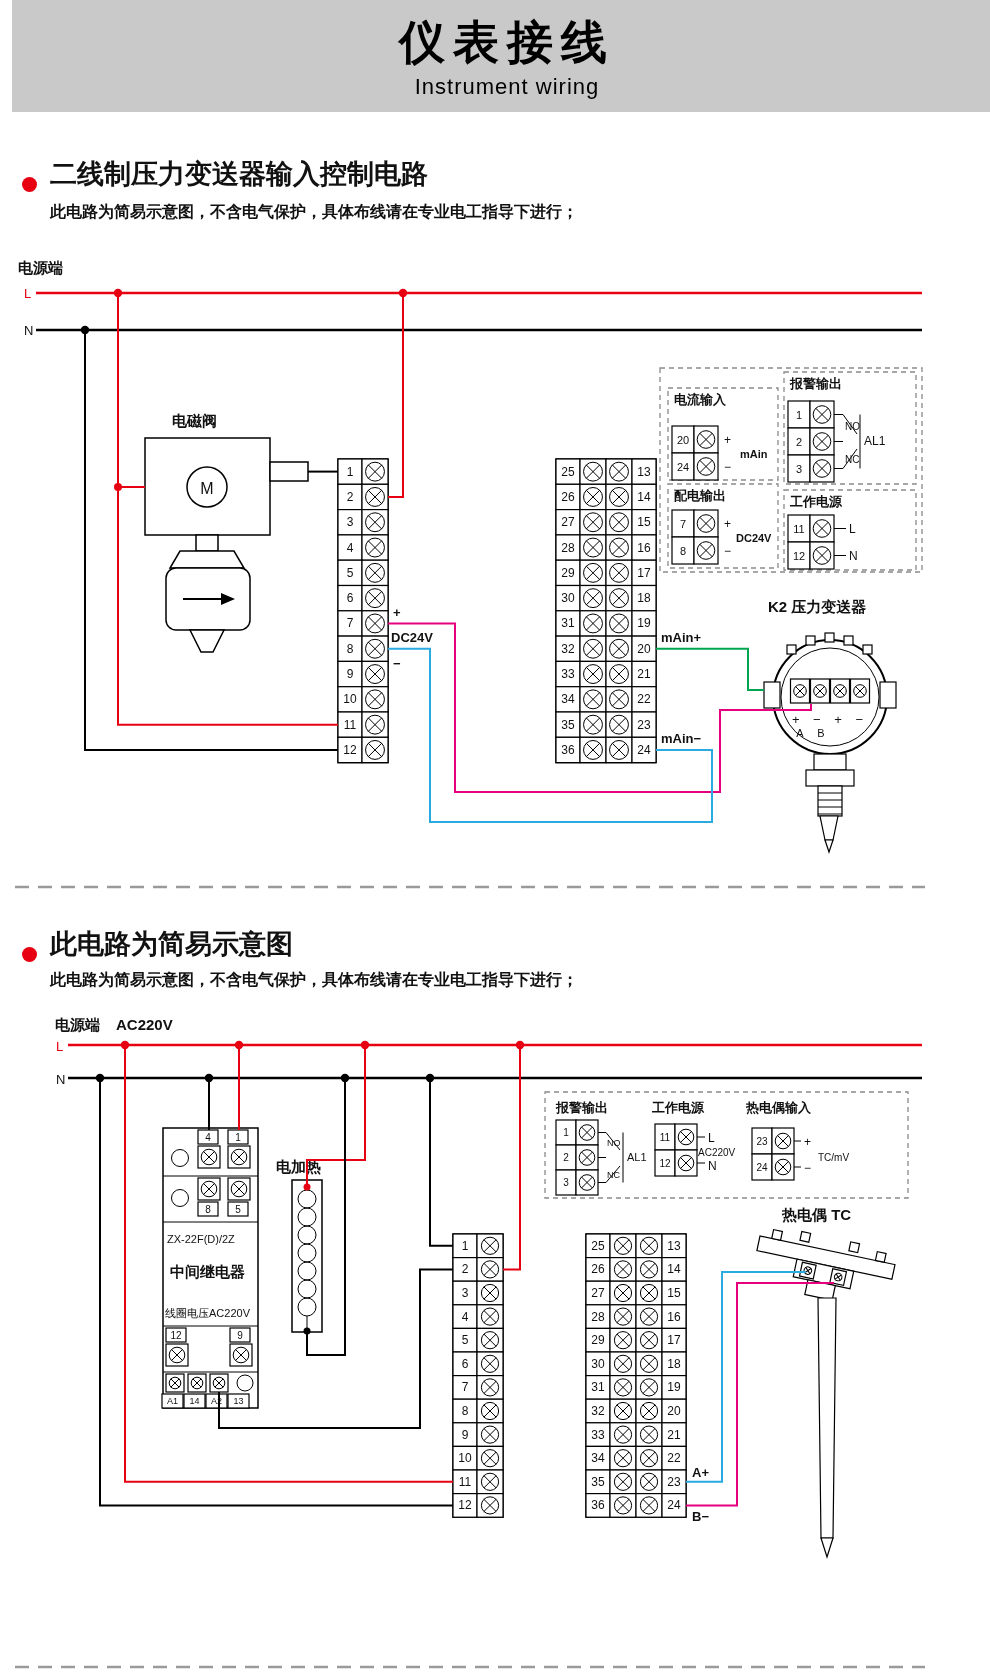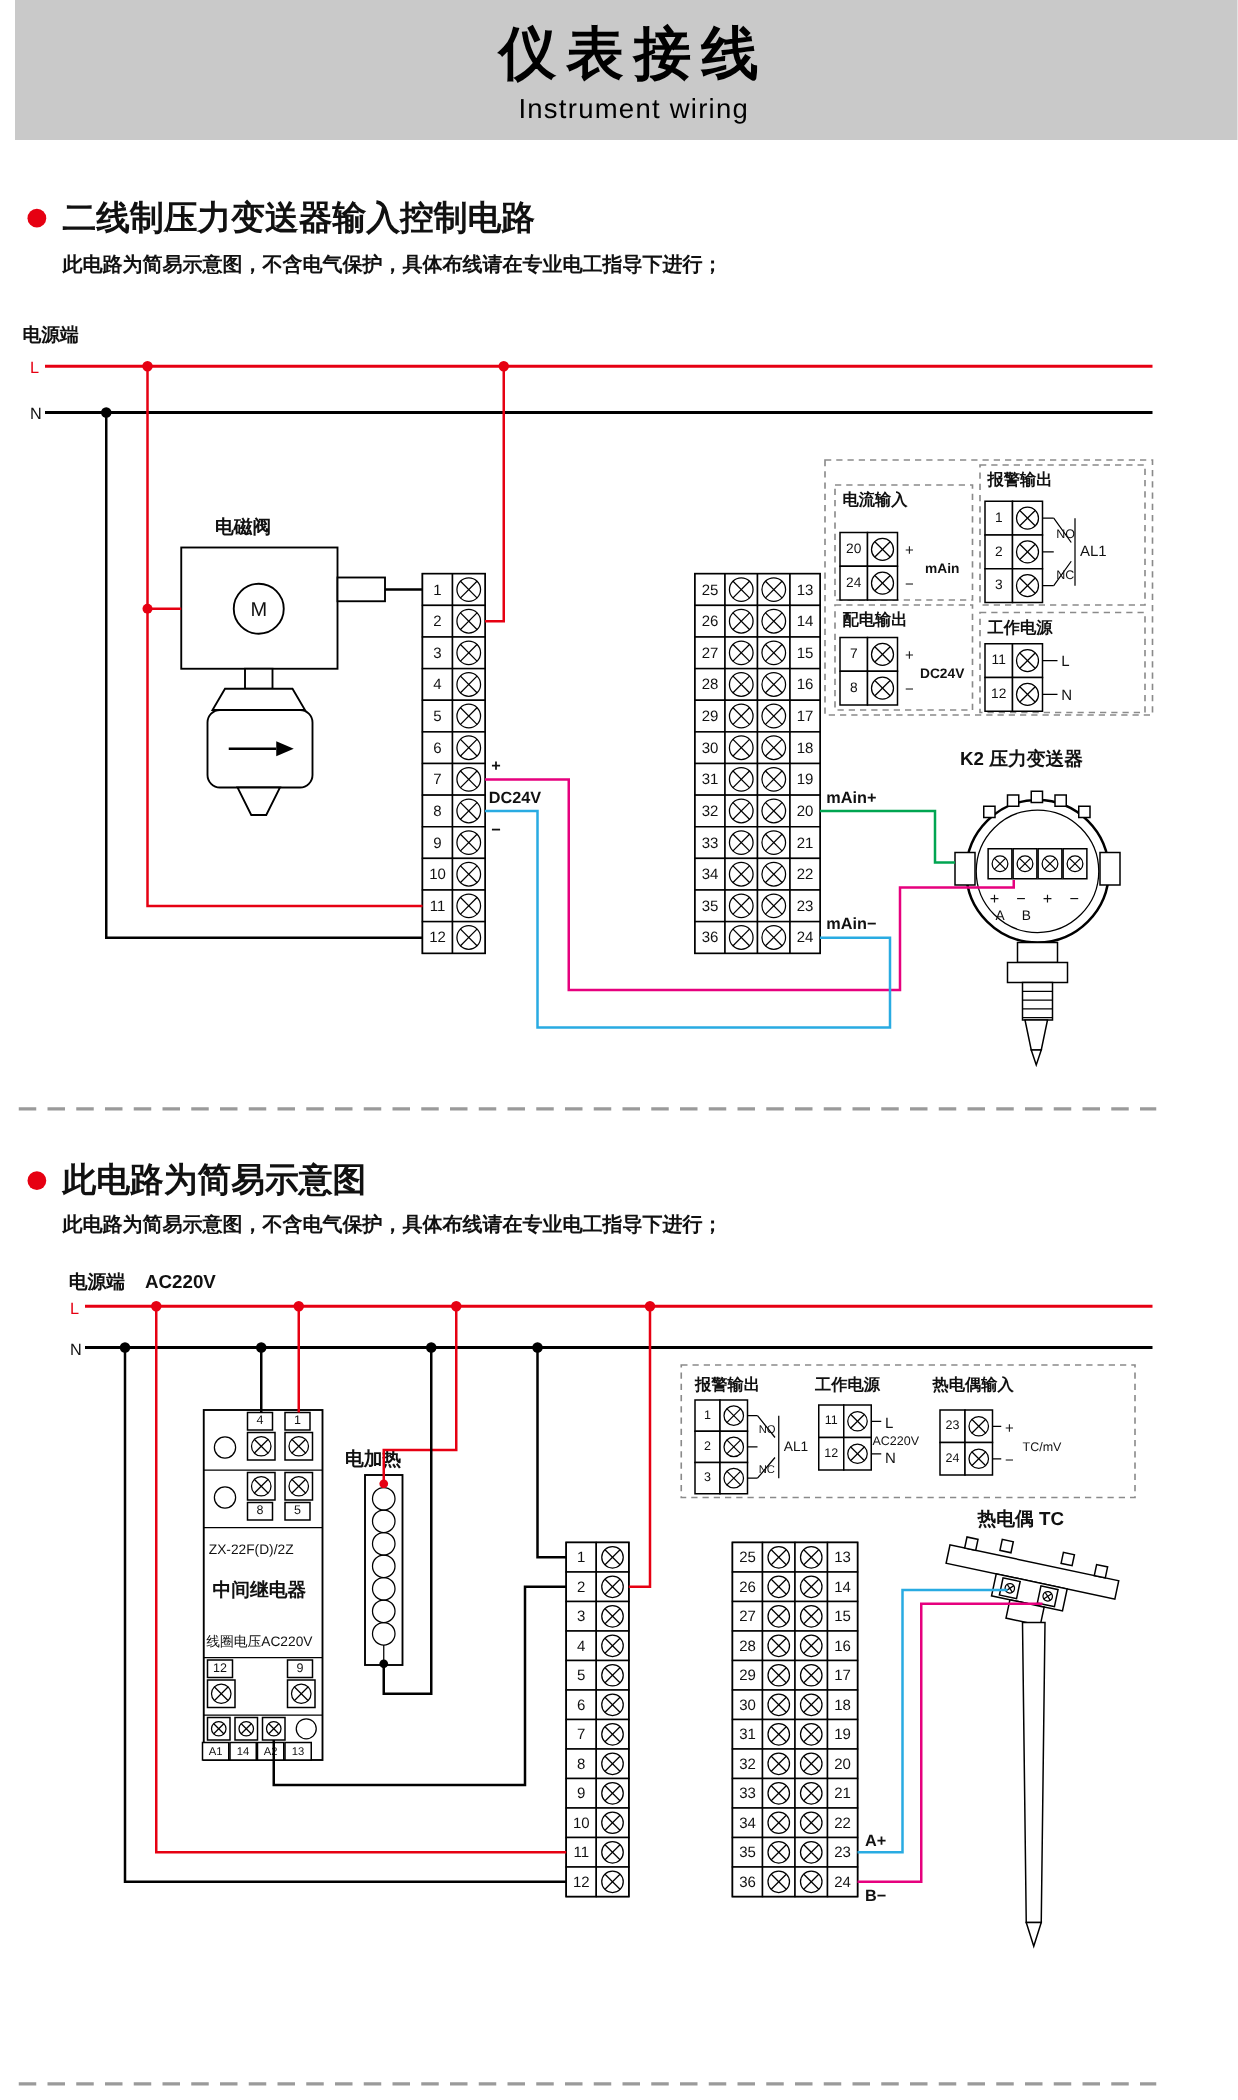--- a/index.html
+++ b/index.html
@@ -2,21 +2,21 @@
 <html style="--header_bg: #c9c9c9; --accent: #e60012; --wire_red: #e60012; --wire_green: #00a551; --wire_magenta: #e6007e; --wire_blue: #29abe2; --ink: #111111;"><head>
 <meta charset="utf-8">
 <style>
 :root{--header_bg:#c9c9c9;--accent:#e60012;--wire_red:#e60012;--wire_green:#00a551;--wire_magenta:#e6007e;--wire_blue:#29abe2;--ink:#111111;}
 *{margin:0;padding:0;box-sizing:border-box}
 html,body{width:990px;height:1680px;background:#fff;font-family:"Liberation Sans","DejaVu Sans",sans-serif;color:var(--ink)}
 #stage{position:relative;width:990px;height:1680px;overflow:hidden}
 .hdr{position:absolute;top:0;left:12px;width:100%;height:112px;background:var(--header_bg);text-align:center;color:#000000}
 .hdr h1{font-size:46px;letter-spacing:8px;padding-top:12px;font-weight:700}
 .hdr .sub{font-size:22px;letter-spacing:1px}
-.sec-head{position:absolute;display:flex;align-items:center;gap:13px}
+.sec-head{position:absolute;display:flex;align-items:flex-end;gap:13px}
 .sec-head .bullet{width:15px;height:15px;border-radius:50%;background:var(--accent);flex:none}
 .sec-head .t{font-size:27px;font-weight:700}
 .sec-note{position:absolute;font-size:16px;font-weight:700}
 svg{position:absolute;top:0;left:0}
 svg text{font-family:"Liberation Sans","DejaVu Sans",sans-serif;fill:#111}
 .cell{fill:#fff;stroke:#000;stroke-width:1.2}
 .thin{fill:none;stroke:#000;stroke-width:1}
 .blk{fill:#fff;stroke:#000;stroke-width:1.5}
 .blk2{fill:#fff;stroke:#000;stroke-width:2}
 .arr{stroke:#000;stroke-width:2;fill:none}

